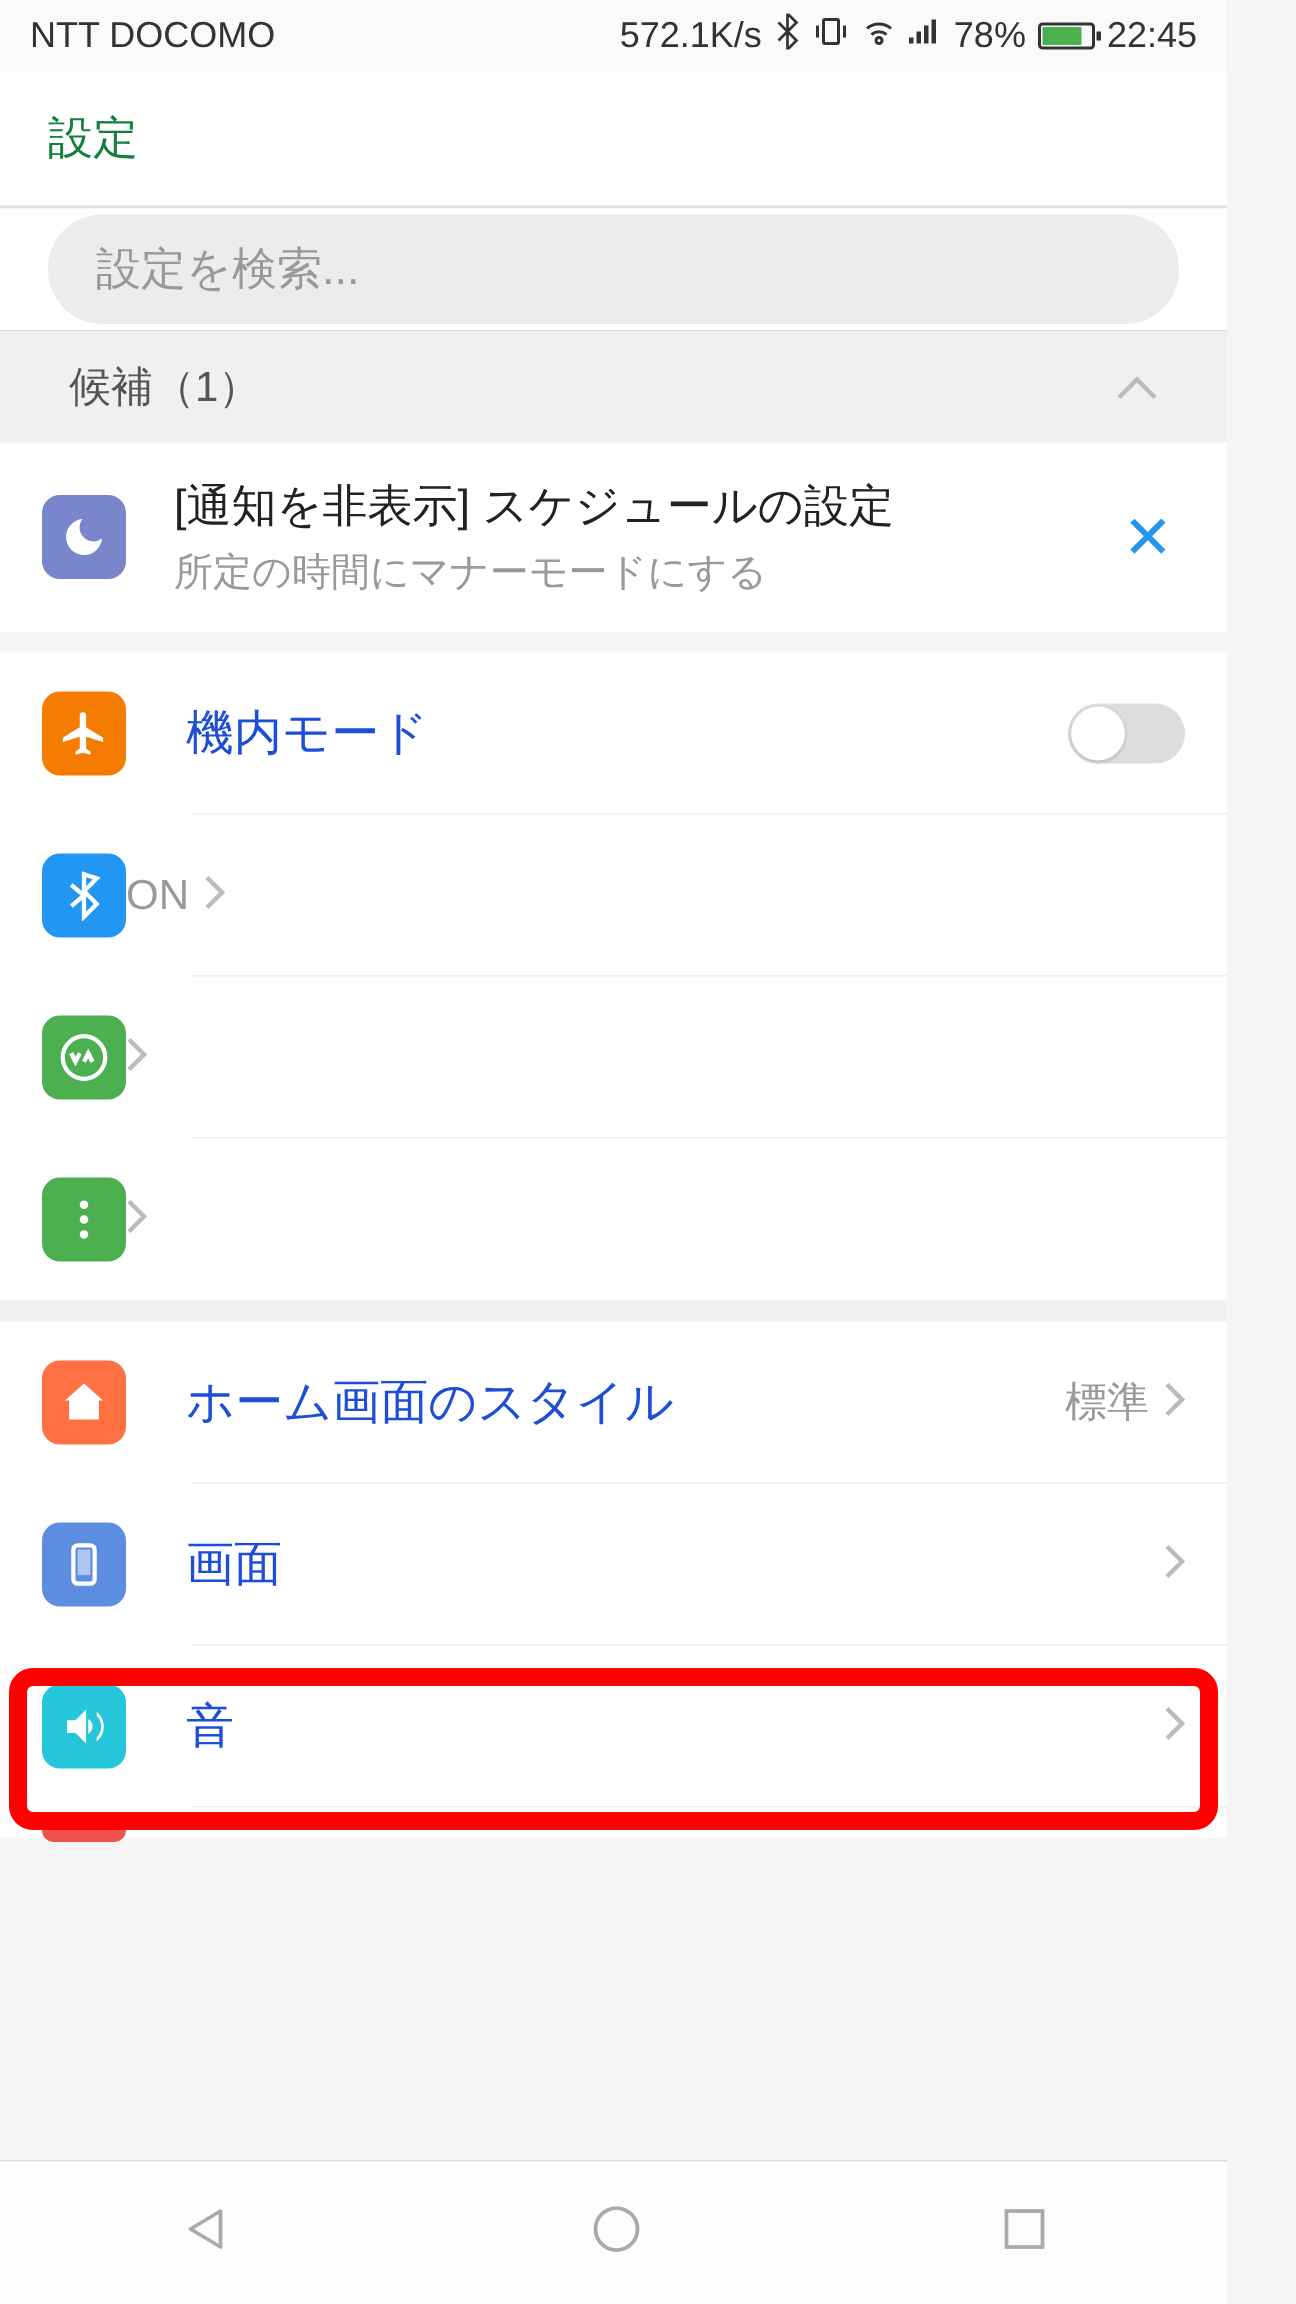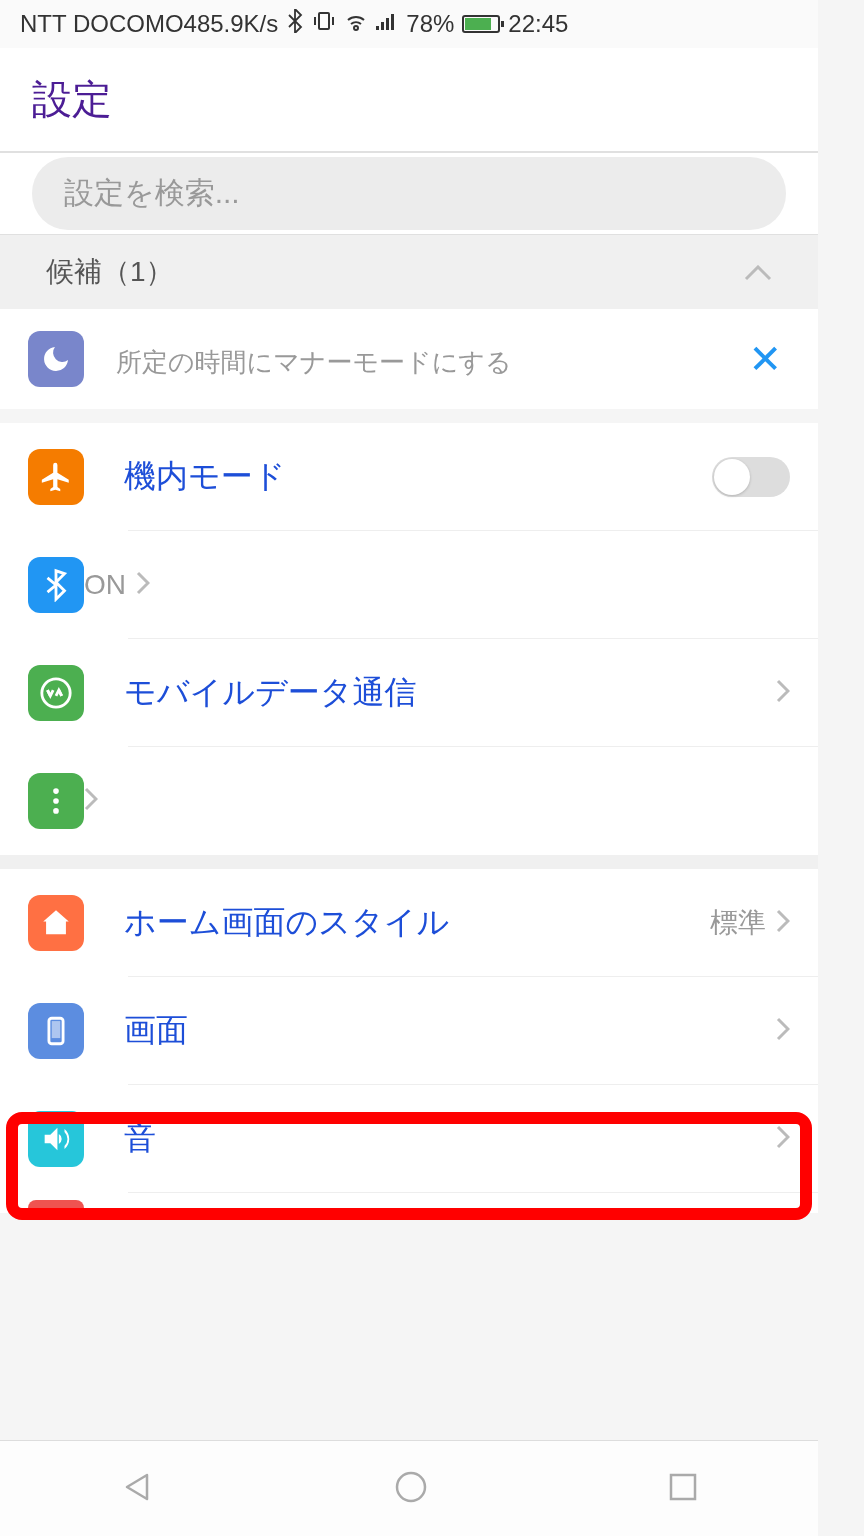--- a/index.html
+++ b/index.html
@@ -6,21 +6,21 @@
     body {
       width: 818px;
       height: 1536px;
       background: #f5f5f5;
       font-family: -apple-system, "Hiragino Sans", sans-serif;
       overflow: hidden;
       position: relative;
     }
     .status-bar {
       display: flex;
-      justify-content: flex-start;
+      justify-content: space-between;
       align-items: center;
       padding: 8px 20px;
       background: #fafafa;
       height: 48px;
       font-size: 24px;
       color: #333;
     }
     .status-right { display: flex; align-items: center; gap: 8px; }
     .battery-icon {
       width: 38px; height: 18px;
@@ -32,21 +32,21 @@
       width: 3px; height: 6px; background: #333;
     }
     .battery-fill {
       position: absolute; left: 1px; top: 1px;
       height: 12px; width: 26px; background: #4caf50;
     }
     .header {
       background: #fff; padding: 24px 32px;
       border-bottom: 2px solid #e0e0e0;
     }
-    .header-title { font-size: 40px; font-weight: 500; color: #4c1d95; }
+    .header-title { font-size: 30px; font-weight: 500; color: #15803d; }
     .search-wrap { background: #fff; padding: 4px 32px; border-bottom: 1px solid #e0e0e0;}
     .search-bar {
       background: #ececec; border-radius: 36px;
       padding: 16px 32px; font-size: 30px; color: #999;
     }
     .section-header {
       background: #f0f0f0; padding: 18px 46px;
       display: flex; justify-content: space-between; align-items: center;
       font-size: 28px; color: #555;
     }
@@ -106,21 +106,21 @@
       display: flex; justify-content: space-around; align-items: center;
     }
     .nav-btn { color: #aaa; }
   </style>
 </head>
 <body>
 
 <div class="status-bar">
   <span>NTT DOCOMO</span>
   <div class="status-right">
-    <span>485.9K/s</span>
+    <span>572.1K/s</span>
     <span>
       <svg width="18" height="24" viewBox="0 0 12 20">
           <path d="M6 0v20l5-5-5-5 5-5-5-5zM1 5l5 5-5 5" stroke="#333" stroke-width="1.5" fill="none"></path>
         </svg>
     </span>
     <span>
       <svg width="24" height="24" viewBox="0 0 24 24">
           <rect x="7" y="4" width="10" height="16" rx="1" stroke="#333" stroke-width="2" fill="none"></rect>
           <path d="M3 8v8M21 8v8" stroke="#333" stroke-width="2"></path>
         </svg>
@@ -163,20 +163,21 @@
   </span>
 </div>
 
 <div class="suggestion">
   <div class="sug-icon" style="background:#7986cb">
     <svg width="32" height="32" viewBox="0 0 24 24">
         <path d="M21 12.8A9 9 0 1111.2 3a7 7 0 009.8 9.8z" fill="#fff"></path>
       </svg>
   </div>
   <div class="sug-text">
+    <div class="sug-title">[通知を非表示] スケジュールの設定</div>
     <div class="sug-sub">所定の時間にマナーモードにする</div>
   </div>
   <div class="close-x">✕</div>
 </div>
 
 <div class="list">
   <div class="row">
     <div class="icon" style="background:#f57c00">
       <svg width="34" height="34" viewBox="0 0 24 24">
           <path d="M21 16v-2l-8-5V3.5a1.5 1.5 0 00-3 0V9l-8 5v2l8-2.5V19l-2 1.5V22l3.5-1 3.5 1v-1.5L13 19v-5.5l8 2.5z" fill="#fff"></path>
@@ -197,21 +198,20 @@
         </svg></span>
   </div>
   <div class="row">
     <div class="icon" style="background:#4caf50">
       <svg width="34" height="34" viewBox="0 0 24 24">
           <circle cx="12" cy="12" r="10" fill="none" stroke="#fff" stroke-width="2"></circle>
           <path d="M8 14l-2-4m8 0l2 4" stroke="#fff" stroke-width="2"></path>
           <path d="M6 10l2 4 2-4m2 4l2-4 2 4" stroke="#fff" stroke-width="2" fill="none"></path>
         </svg>
     </div>
-    <div class="label">モバイルデータ通信</div>
     <span class="chevron"><svg width="14" height="24" viewBox="0 0 14 24">
           <path d="M2 2l10 10L2 22" stroke="#bbb" stroke-width="3" fill="none"></path>
         </svg></span>
   </div>
   <div class="row">
     <div class="icon" style="background:#4caf50">
       <svg width="34" height="34" viewBox="0 0 24 24">
           <circle cx="12" cy="5" r="2" fill="#fff"></circle>
           <circle cx="12" cy="12" r="2" fill="#fff"></circle>
           <circle cx="12" cy="19" r="2" fill="#fff"></circle>

